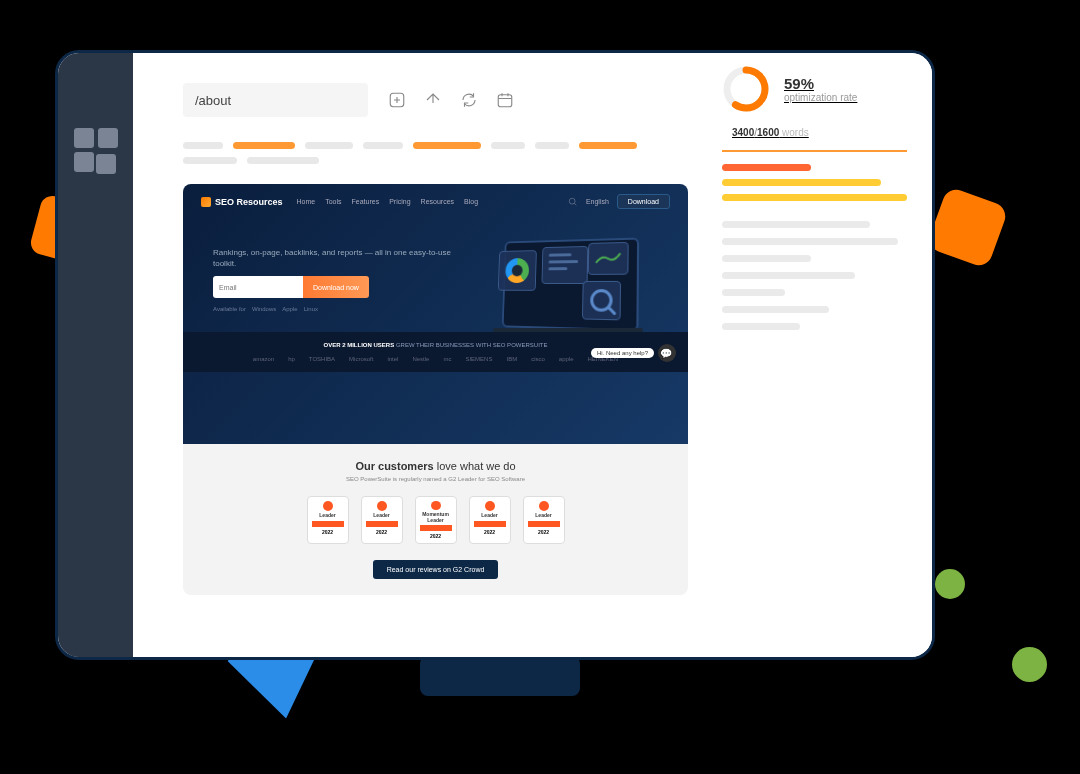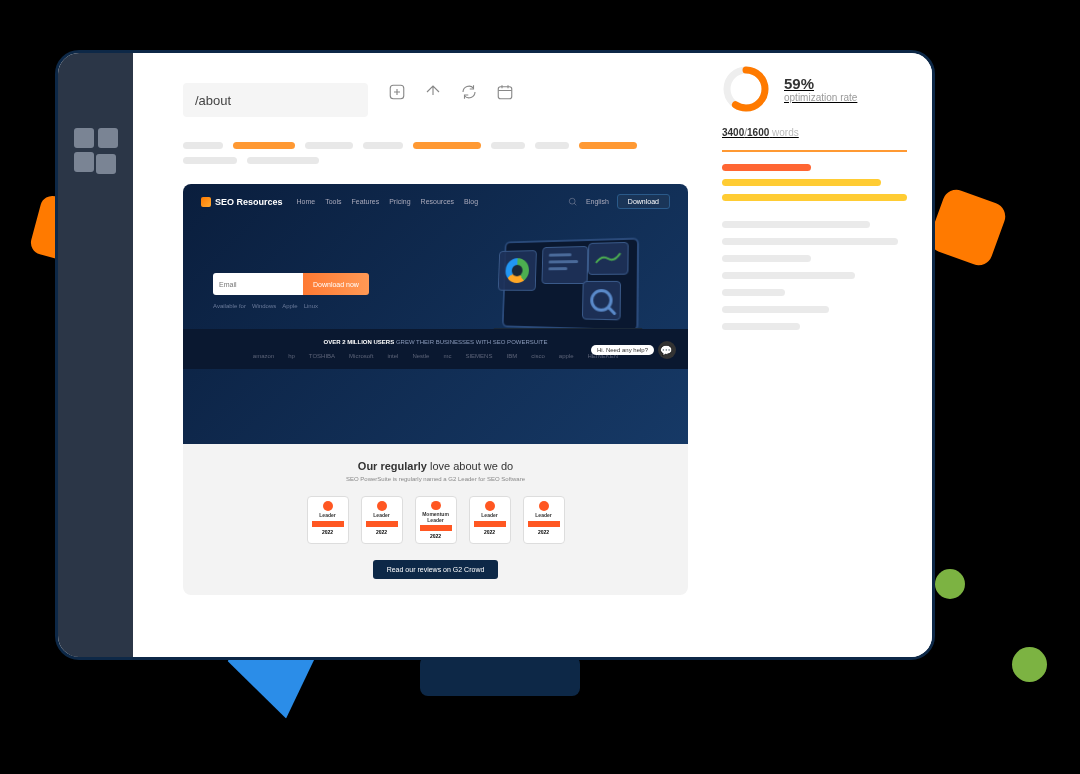--- a/index.html
+++ b/index.html
@@ -16,21 +16,21 @@
 
 .sidebar { width: 75px; background: #2b3647; display: flex; flex-direction: column; align-items: center; padding-top: 75px; }
 .sidebar-icon { width: 44px; height: 44px; display: grid; grid-template: 1fr 1fr / 1fr 1fr; gap: 4px; }
 .sidebar-icon div { background: #7a8494; border-radius: 3px; }
 .sidebar-icon div:nth-child(4) { transform: translate(-2px, 2px); }
 
 .main { flex: 1; display: flex; background: #fff; }
 .content { flex: 1; padding: 30px 20px 20px 50px; }
 .rightpane { width: 210px; padding: 12px 25px 20px 0; text-decoration: underline; }
 
-.topbar { display: flex; gap: 20px; margin-bottom: 25px; }
+.topbar { display: flex; align-items: center; gap: 20px; margin-bottom: 25px; }
 .url-input { width: 185px; height: 34px; background: #f5f5f5; border: none; border-radius: 4px; padding: 0 12px; font-size: 13px; color: #444; }
 .topbar-icons { display: flex; gap: 18px; }
 .topbar-icons svg { width: 18px; height: 18px; stroke: #888; fill: none; stroke-width: 1.5; }
 
 .pills { display: flex; gap: 10px; flex-wrap: wrap; margin-bottom: 20px; }
 .pill { height: 7px; border-radius: 4px; }
 .pill.g { background: #e8e8e8; }
 .pill.o { background: #ff9933; }
 
 .preview { width: 505px; border-radius: 8px; overflow: hidden; }
@@ -38,21 +38,21 @@
 .preview-nav { display: flex; align-items: center; padding: 10px 18px; gap: 14px; font-size: 8px; color: #aab; }
 .preview-logo { color: #fff; font-weight: 600; font-size: 9px; display: flex; align-items: center; gap: 4px; }
 .preview-logo::before { content: ''; width: 10px; height: 10px; background: linear-gradient(135deg,#ff7a00,#ffaa33); border-radius: 2px; }
 .preview-nav-items { display: flex; gap: 10px; font-size: 7px; }
 .preview-nav-right { margin-left: auto; display: flex; gap: 8px; align-items: center; }
 .preview-dl { background: #1a3558; border: 1px solid #2a5a8a; padding: 3px 10px; border-radius: 3px; font-size: 7px; color: #fff; }
 .preview-body { display: flex; padding: 20px 30px; gap: 20px; position: relative; }
 .preview-left { flex: 1; }
 .preview-h1 { color: #fff; font-size: 20px; font-weight: 700; line-height: 1.15; }
 .preview-sub { color: #9ab; font-size: 8px; margin-top: 8px; line-height: 1.4; }
-.preview-form { display: flex; margin-top: 34px; height: 22px; }
+.preview-form { display: flex; margin-top: 7px; height: 22px; }
 .preview-email { background: #fff; border: none; width: 90px; font-size: 7px; padding: 0 6px; border-radius: 3px 0 0 3px; }
 .preview-cta { background: linear-gradient(90deg,#ff7a33,#ff9955); color: #fff; border: none; font-size: 7px; padding: 0 10px; border-radius: 0 3px 3px 0; }
 .preview-avail { color: #6a7a9a; font-size: 6px; margin-top: 8px; display: flex; gap: 6px; align-items: center; }
 .preview-right { width: 170px; position: relative; }
 .laptop { position: absolute; right: 0; top: 0; width: 160px; height: 120px; }
 .laptop-screen { width: 140px; height: 90px; background: #0a1830; border: 2px solid #2a4a7a; border-radius: 6px; transform: perspective(400px) rotateY(-15deg) rotateX(5deg); position: relative; }
 .laptop-base { width: 150px; height: 12px; background: #1a2838; border-radius: 0 0 6px 6px; position: absolute; top: 86px; left: -5px; transform: perspective(400px) rotateX(60deg); }
 .widget { position: absolute; border-radius: 4px; background: rgba(30,50,90,0.9); border: 1px solid #3a5a8a; }
 .widget.w1 { width: 42px; height: 42px; left: -8px; top: 8px; display: flex; align-items: center; justify-content: center; }
 .widget.w2 { width: 48px; height: 38px; left: 40px; top: 5px; padding: 6px; }
@@ -88,21 +88,21 @@
 .badge-y { font-size: 5px; font-weight: 700; margin-top: 2px; }
 .cust-btn { background: #0d2847; color: #fff; font-size: 7px; padding: 6px 14px; border: none; border-radius: 3px; }
 
 .score-row { display: flex; align-items: center; gap: 14px; margin-bottom: 14px; }
 .donut { width: 48px; height: 48px; position: relative; }
 .donut svg { transform: rotate(-90deg); }
 .donut-bg { stroke: #eee; }
 .donut-fg { stroke: #ff7a00; }
 .score-txt { font-size: 15px; font-weight: 600; color: #333; }
 .score-lbl { font-size: 10px; color: #999; }
-.words { font-size: 10px; color: #333; margin-bottom: 12px; }
+.words { font-size: 10px; color: #333; margin-bottom: 12px; margin-left: 10px; }
 .words span.sep { color: #888; }
 .words span.lbl { color: #bbb; }
 .rp-divider { height: 2px; background: #ff9933; margin-bottom: 12px; width: 100%; }
 .rp-bars { display: flex; flex-direction: column; gap: 8px; margin-bottom: 20px; }
 .rp-bar { height: 7px; border-radius: 4px; }
 .rp-lines { display: flex; flex-direction: column; gap: 10px; }
 .rp-line { height: 7px; background: #eaeaea; border-radius: 4px; }
 </style>
 </head>
 <body>
@@ -178,20 +178,21 @@
               <svg width="10" height="10" viewBox="0 0 24 24" stroke="#aab" fill="none">
                   <circle cx="10" cy="10" r="7"></circle>
                   <path d="M15 15l5 5"></path>
                 </svg>
               <span style="font-size:7px;">English</span>
               <span class="preview-dl">Download</span>
             </div>
           </div>
           <div class="preview-body">
             <div class="preview-left">
+              <div class="preview-sub">Rankings, on-page, backlinks, and reports — all in one easy-to-use toolkit.</div>
               <div class="preview-form">
                 <input class="preview-email" placeholder="Email" style="">
                 <button class="preview-cta">Download now</button>
               </div>
               <div class="preview-avail" id="pavail">
                   <span>Available for</span>
                   <span>Windows</span>
                   <span>Apple</span>
                   <span>Linux</span>
                 </div>
@@ -238,21 +239,21 @@
                 <span>apple</span>
                 <span>HEINEKEN</span>
               </div>
             <div class="chat">
               <span class="chat-pill">Hi. Need any help?</span>
               <span class="chat-btn">💬</span>
             </div>
           </div>
         </div>
         <div class="preview-customers">
-          <div class="cust-h"><strong>Our regularly</strong><span> love about we do</span></div>
+          <div class="cust-h"><strong>Our customers</strong><span> love what we do</span></div>
           <div class="cust-sub">SEO PowerSuite is regularly named a G2 Leader for SEO Software</div>
           <div class="badges" id="pbadges">
               <div class="badge">
                 <div class="badge-dot"></div>
                 <div class="badge-t">Leader</div>
                 <div class="badge-r"></div>
                 <div class="badge-y">2022</div>
               </div>
               <div class="badge">
                 <div class="badge-dot"></div>

